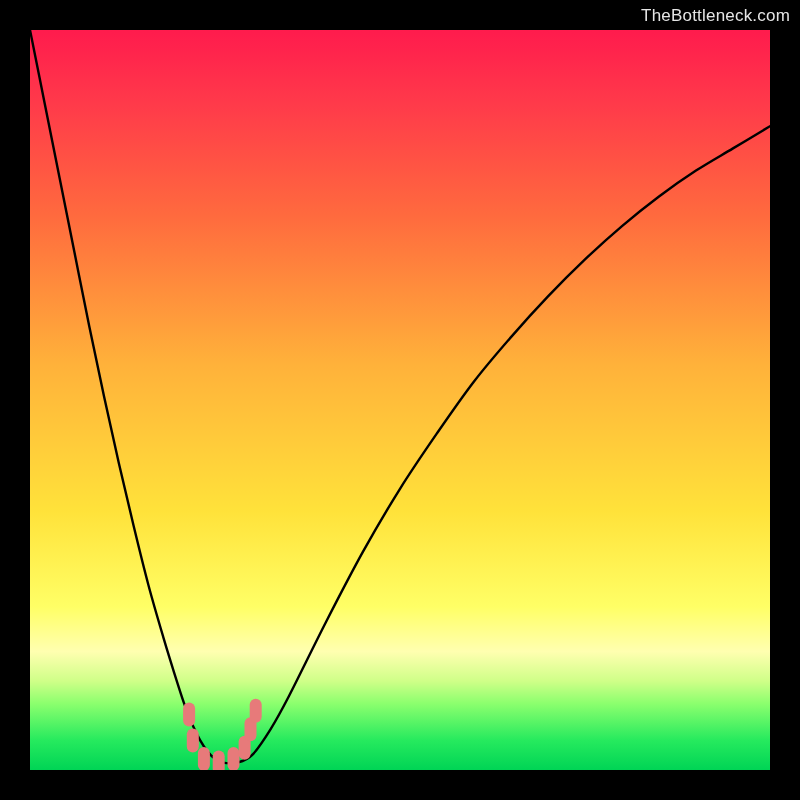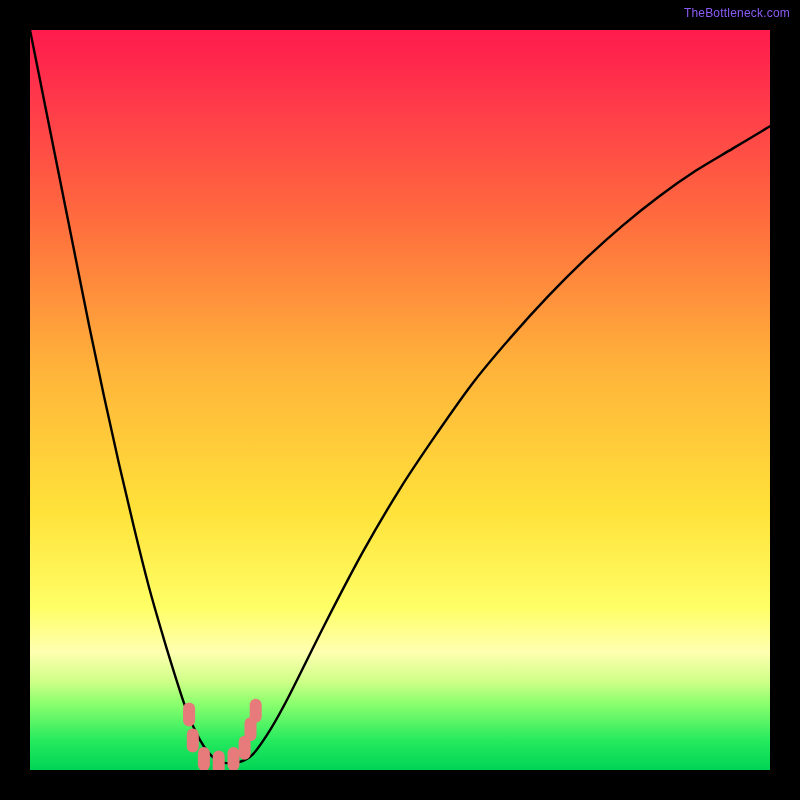--- a/index.html
+++ b/index.html
@@ -29,22 +29,22 @@
       #cfff88 88%,
       #8cff6e 91%,
       #26ea5e 96%,
       #00d455 100%
     );
   }
   .watermark {
     position: absolute;
     top: 6px;
     right: 10px;
-    color: #8b5cf6;
-    font-size: 12px;
+    color: #e5e5e5;
+    font-size: 17px;
     letter-spacing: 0.2px;
     font-weight: 500;
   }
   svg.curve {
     position: absolute;
     left: 0;
     top: 0;
     width: 740px;
     height: 740px;
   }

